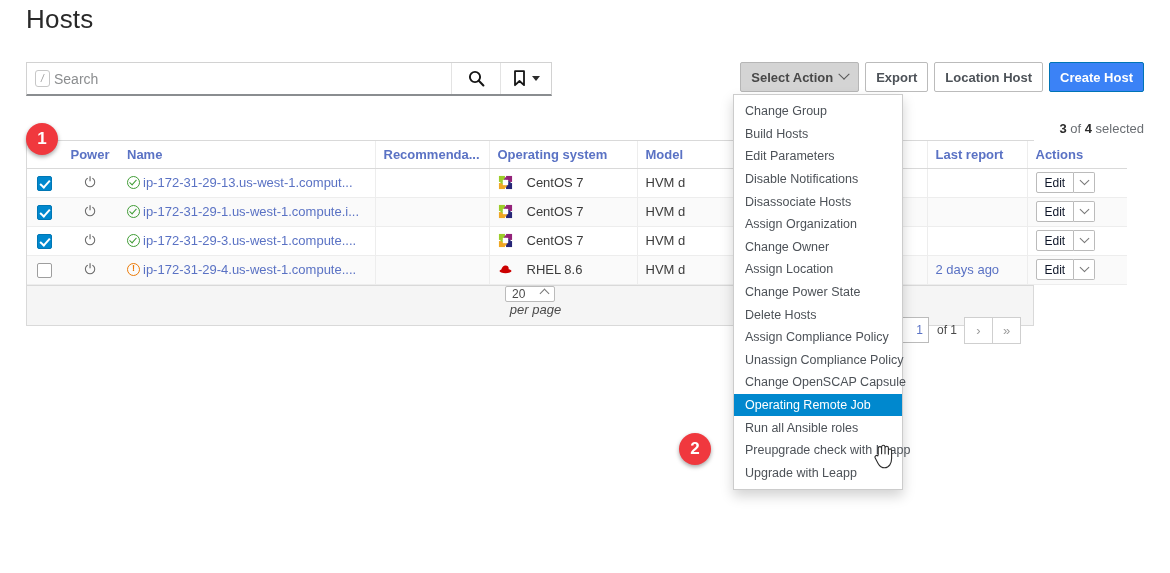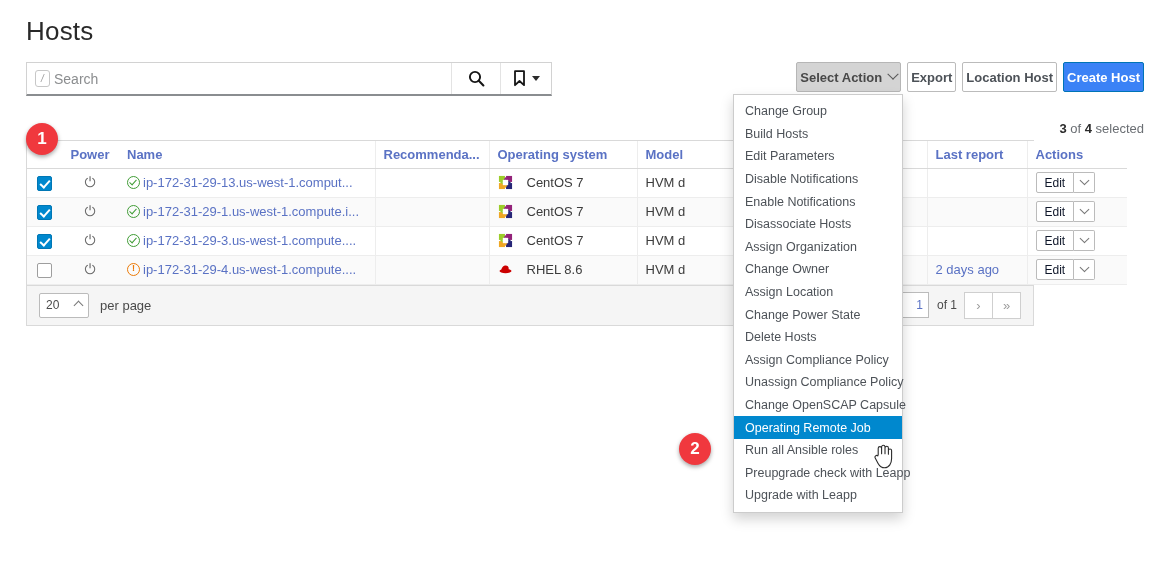--- a/index.html
+++ b/index.html
@@ -12,21 +12,21 @@
     overflow: hidden;
     font-family: "Liberation Sans", sans-serif;
     font-size: 13px;
     color: #363636;
     -webkit-font-smoothing: antialiased;
   }
 
   
   .page-title {
     position: absolute;
-    left: 26px; top: 16px;
+    left: 26px; top: 4px;
     font-size: 26px;
     font-weight: 400;
     color: #292929;
     letter-spacing: 0.2px;
   }
 
   
   .toolbar {
     position: absolute;
     left: 26px; top: 62px;
@@ -85,21 +85,21 @@
   }
 
   .btn-row {
     position: absolute;
     right: 0; top: 0;
     display: flex;
     gap: 6px;
   }
   .btn {
     height: 30px;
-    padding: 0 3px;
+    padding: 0 10px;
     display: inline-flex;
     align-items: center;
     gap: 7px;
     font-size: 13px;
     font-weight: 600;
     border: 1px solid #bbb;
     background: #fff;
     color: #4d5258;
     border-radius: 2px;
     cursor: pointer;
@@ -286,20 +286,21 @@
 
   
   .pager {
     height: 40px;
     background: #f5f5f5;
     border-top: 1px solid #d9d9d9;
     display: flex;
     align-items: center;
     padding: 0 12px;
     box-sizing: border-box;
+    flex-direction: column;
   }
   .perpage-select {
     height: 25px;
     min-width: 50px;
     border: 1px solid #bbb;
     background: #fff;
     border-radius: 2px;
     display: inline-flex;
     align-items: center;
     justify-content: space-between;
@@ -308,21 +309,21 @@
     color: #4a4a4a;
     cursor: pointer;
     box-sizing: border-box;
   }
   .perpage-select .up {
     width: 6px; height: 6px;
     border-left: 1.3px solid #777; border-top: 1.3px solid #777;
     transform: rotate(45deg);
     margin-left: 7px;
   }
-  .perpage-label { font-size: 13px; color: #4a4a4a; margin-left: 11px; }
+  .perpage-label { font-size: 13px; color: #4a4a4a; margin-left: 11px; font-style: italic; }
   .pager-right {
     margin-left: auto;
     display: flex;
     align-items: center;
   }
   .pg-btn {
     width: 29px; height: 27px;
     border: 1px solid #cfcfcf;
     background: #fff;
     display: inline-flex; align-items: center; justify-content: center;
@@ -605,21 +606,20 @@
       <span class="pg-btn">»</span>
     </span>
   </div>
 </div>
 
 <div class="dropdown">
   <div class="dd-item">Change Group</div>
   <div class="dd-item">Build Hosts</div>
   <div class="dd-item">Edit Parameters</div>
   <div class="dd-item">Disable Notifications</div>
-  <div class="dd-item">Enable Notifications</div>
   <div class="dd-item">Disassociate Hosts</div>
   <div class="dd-item">Assign Organization</div>
   <div class="dd-item">Change Owner</div>
   <div class="dd-item">Assign Location</div>
   <div class="dd-item">Change Power State</div>
   <div class="dd-item">Delete Hosts</div>
   <div class="dd-item">Assign Compliance Policy</div>
   <div class="dd-item">Unassign Compliance Policy</div>
   <div class="dd-item">Change OpenSCAP Capsule</div>
   <div class="dd-item active">Operating Remote Job</div>

